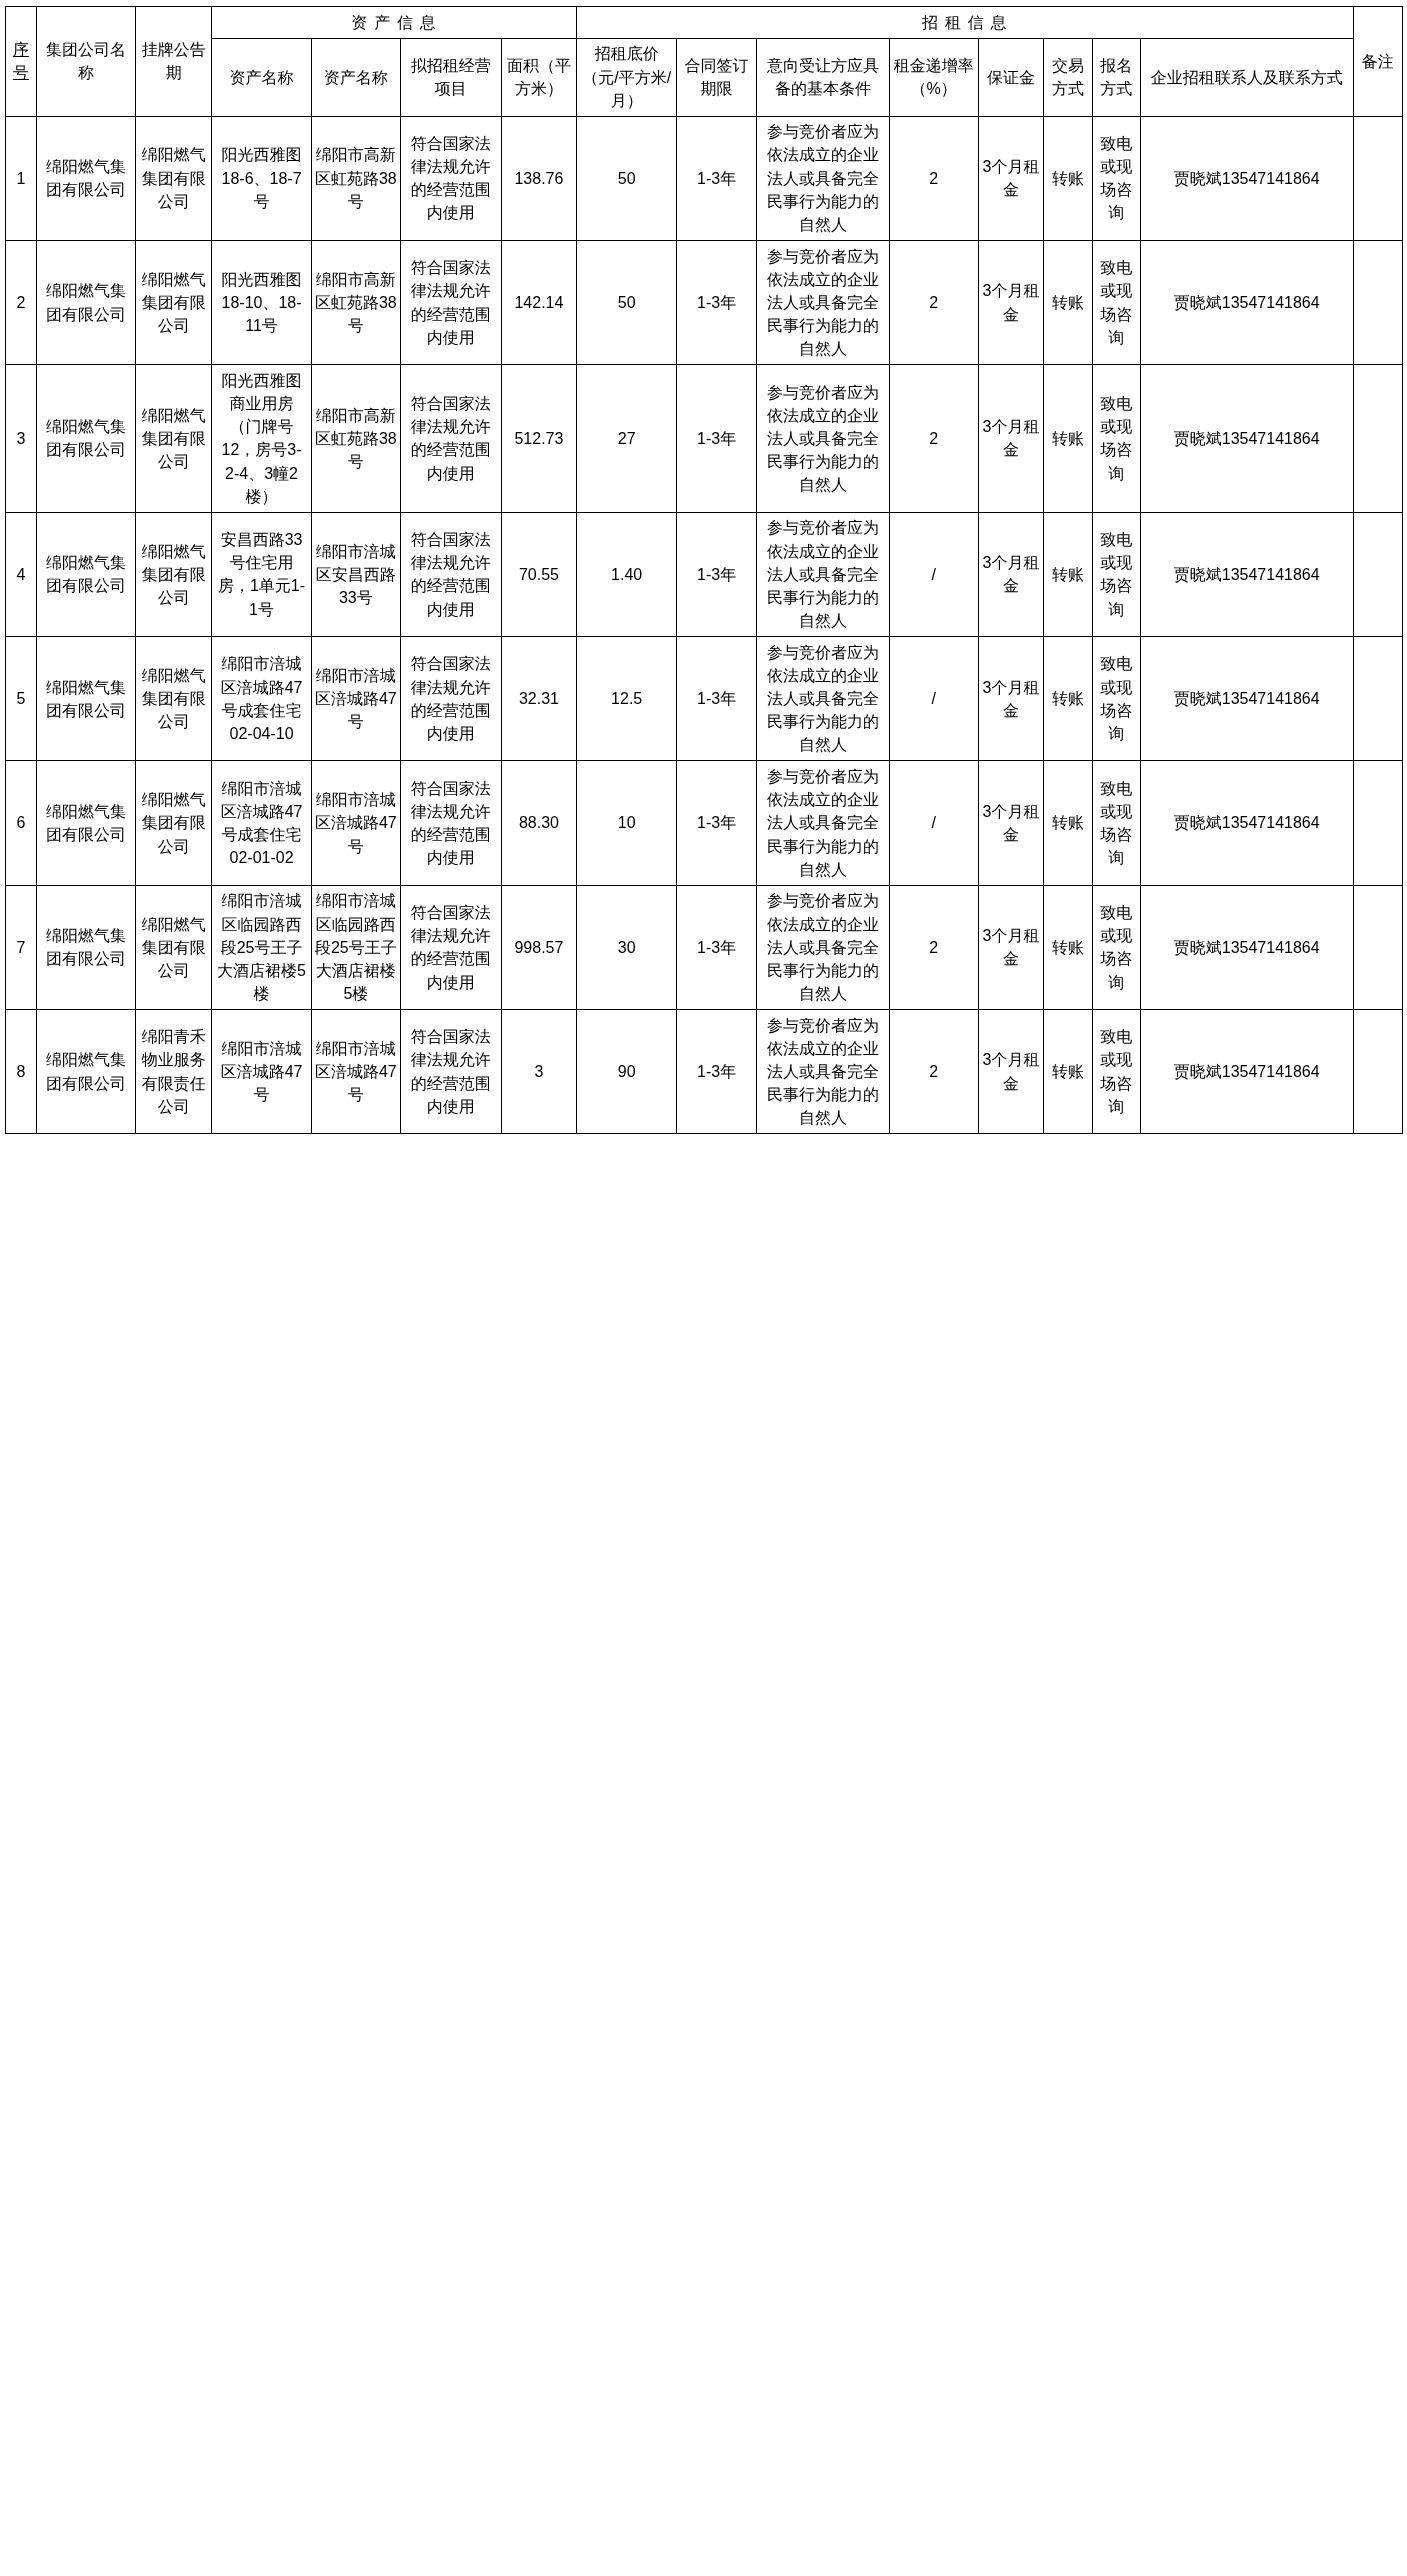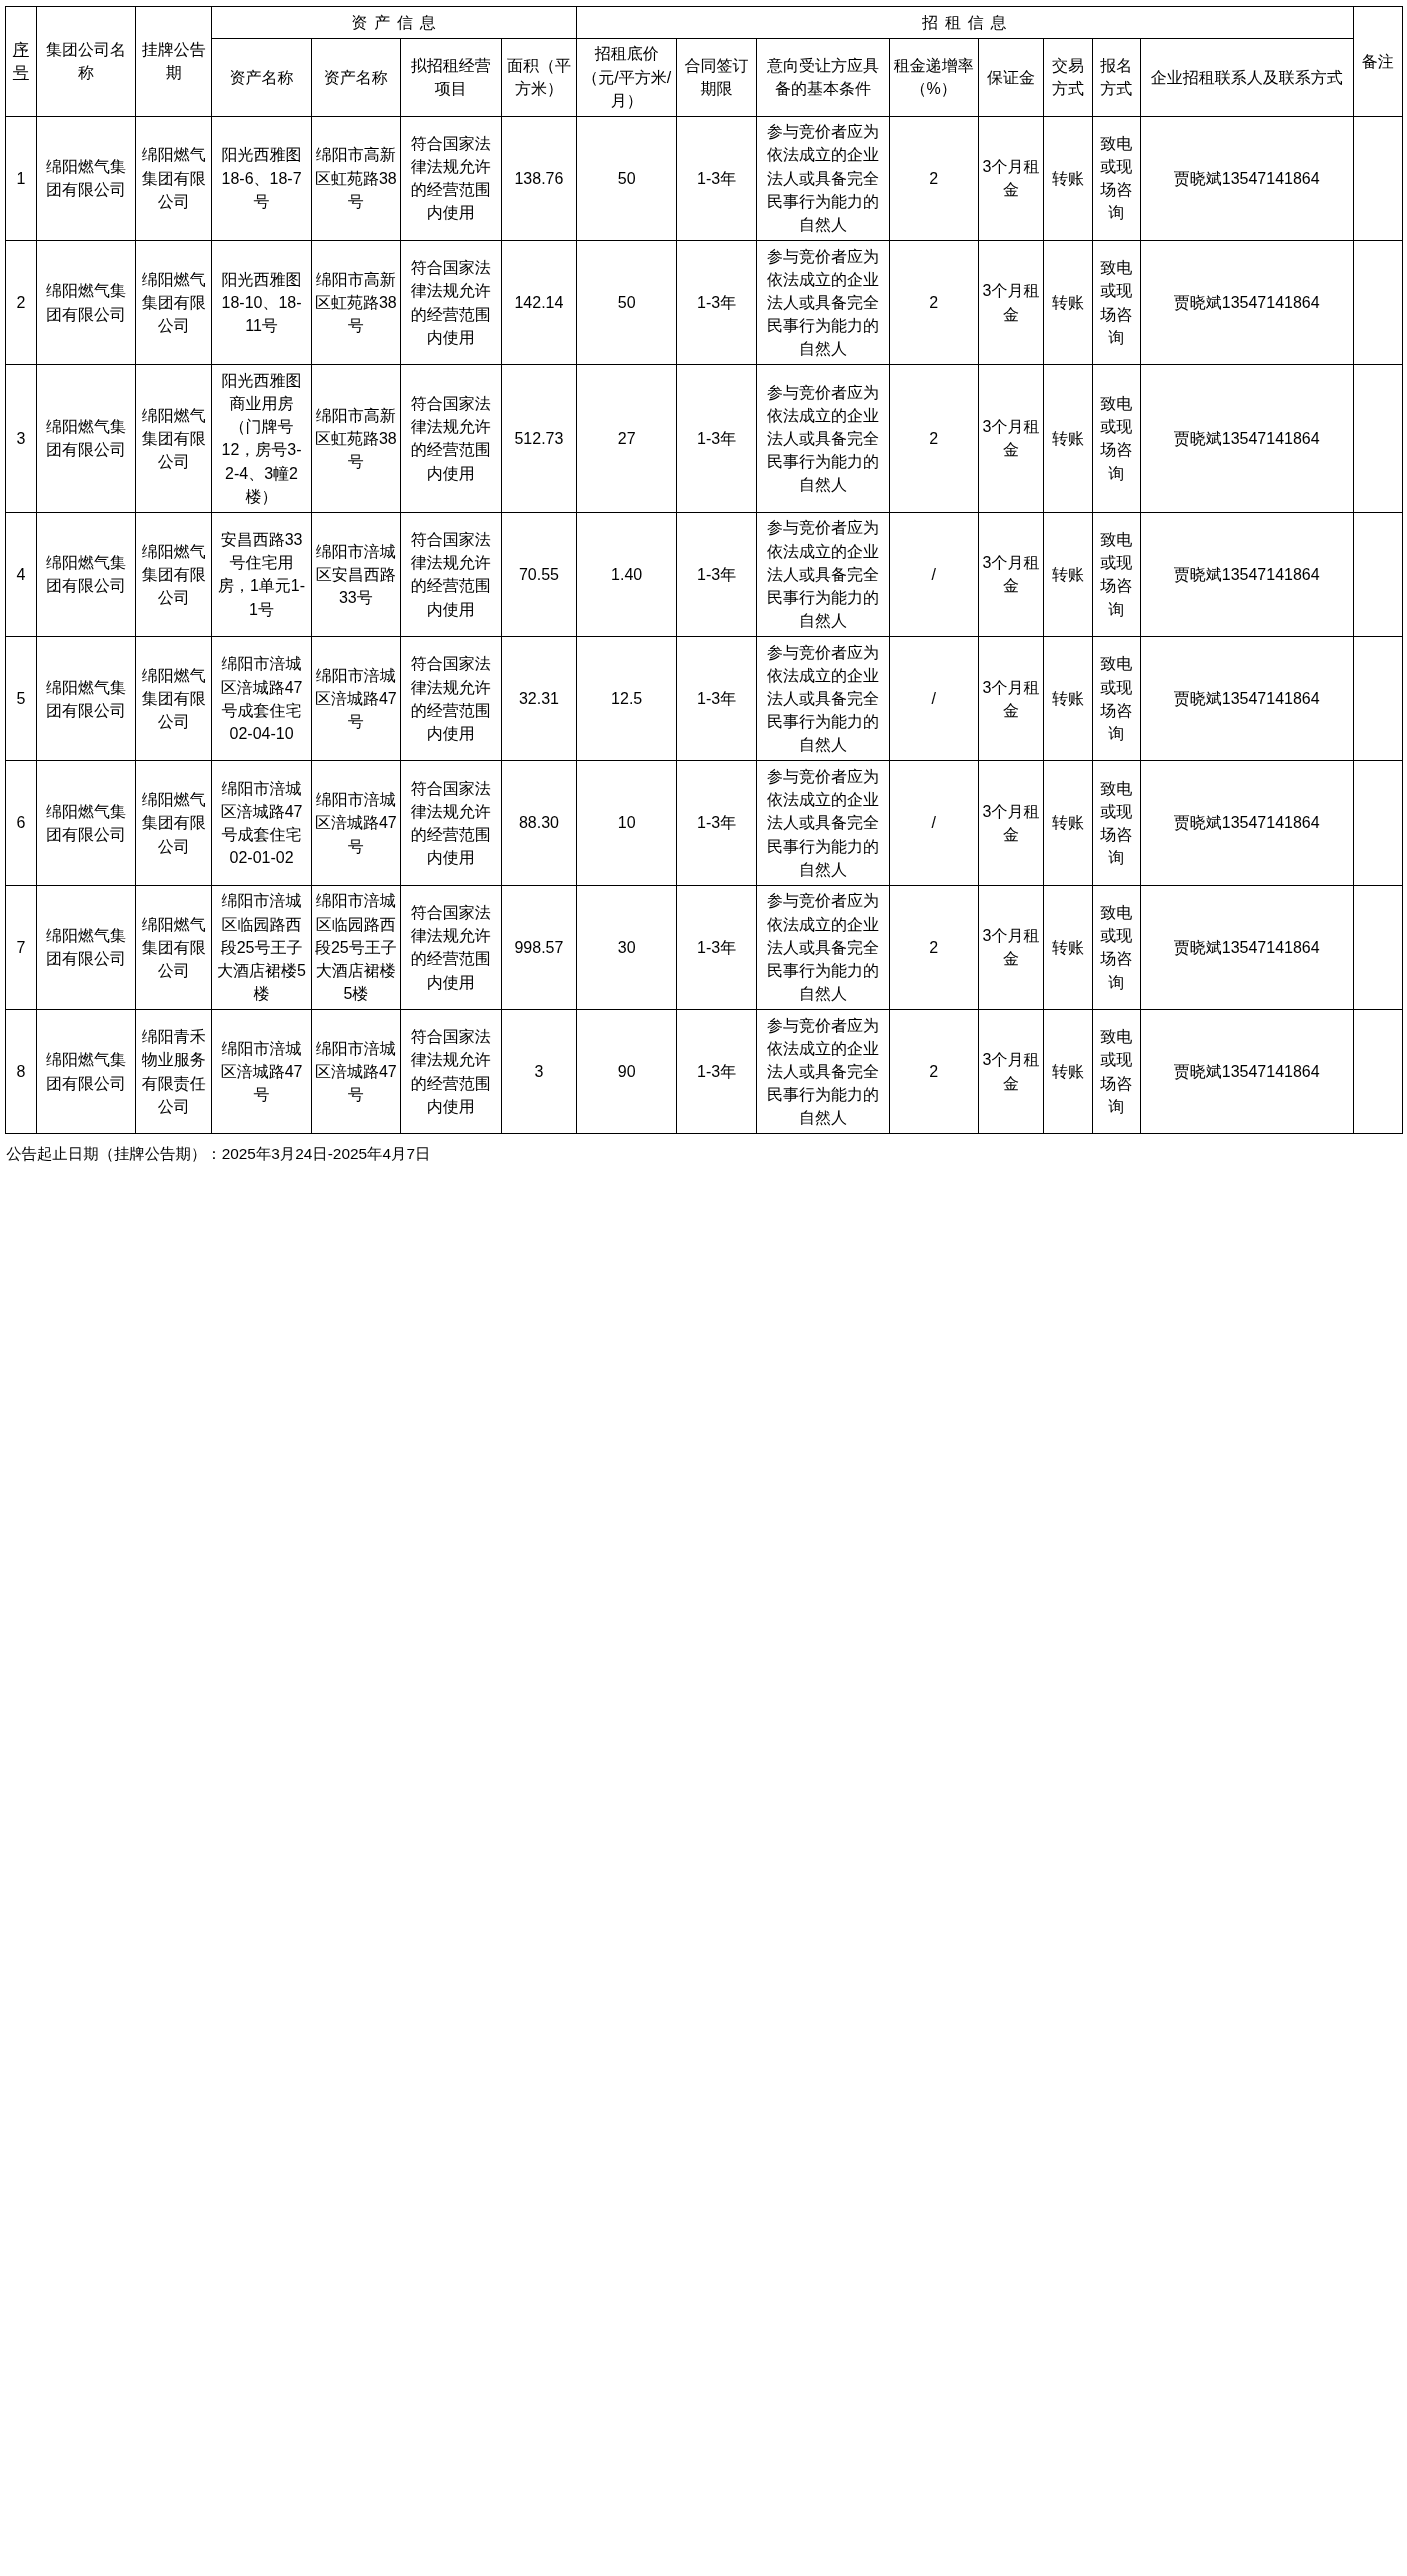--- a/index.html
+++ b/index.html
@@ -275,16 +275,15 @@
         <td>3个月租金</td>
         <td>转账</td>
         <td>致电或现场咨询</td>
         <td>贾晓斌13547141864</td>
         <td></td>
       </tr>
 
     </tbody>
   </table>
 
-  <div class="footer-note">公告起止日期（挂牌公告期）：2025年3月24日-2025年4月7日</div>
 
 </div>
 
 
 </body></html>

